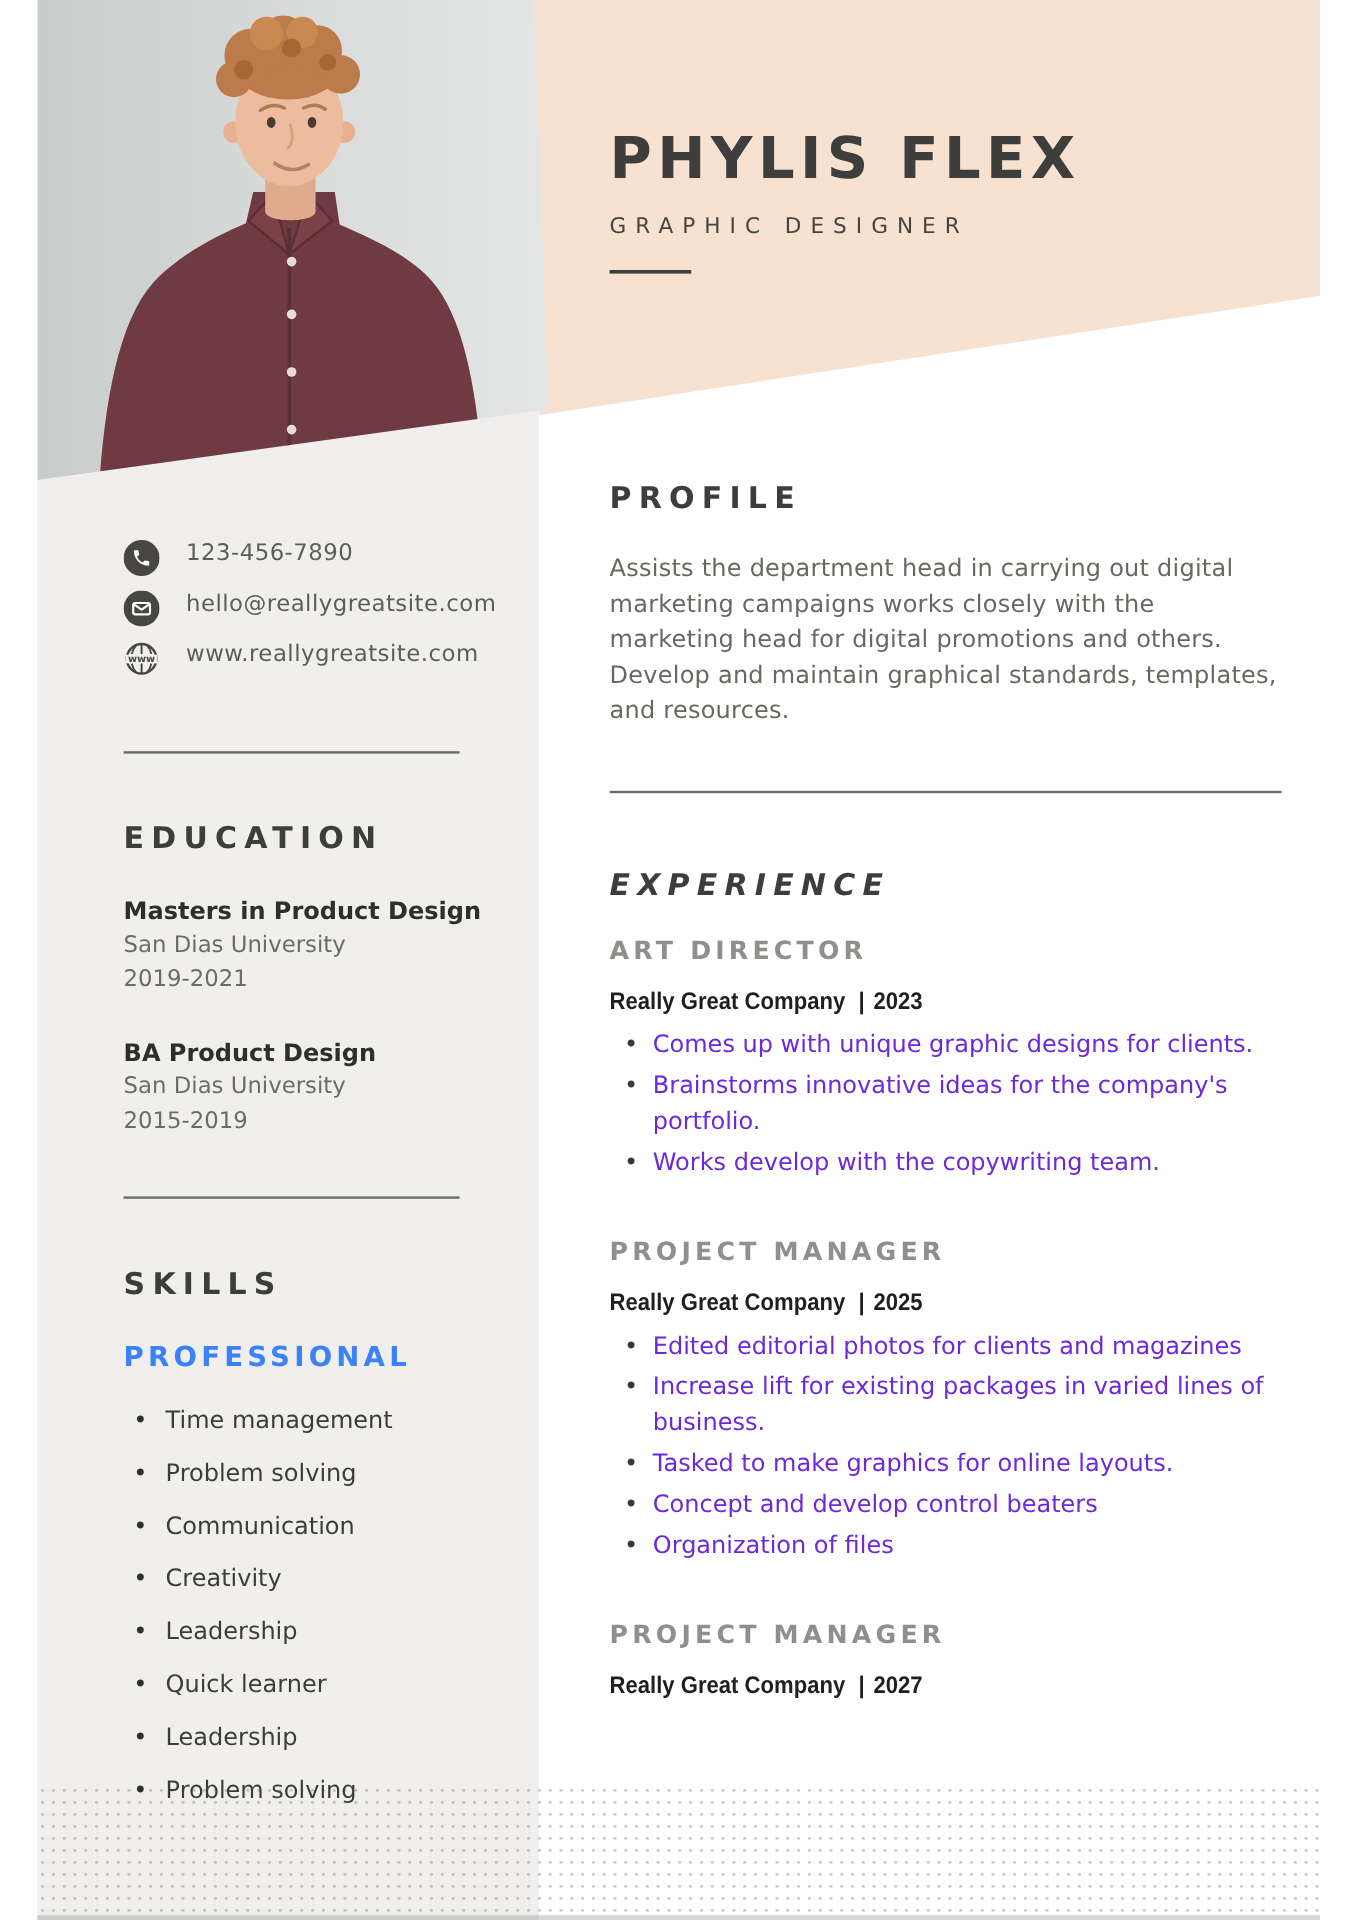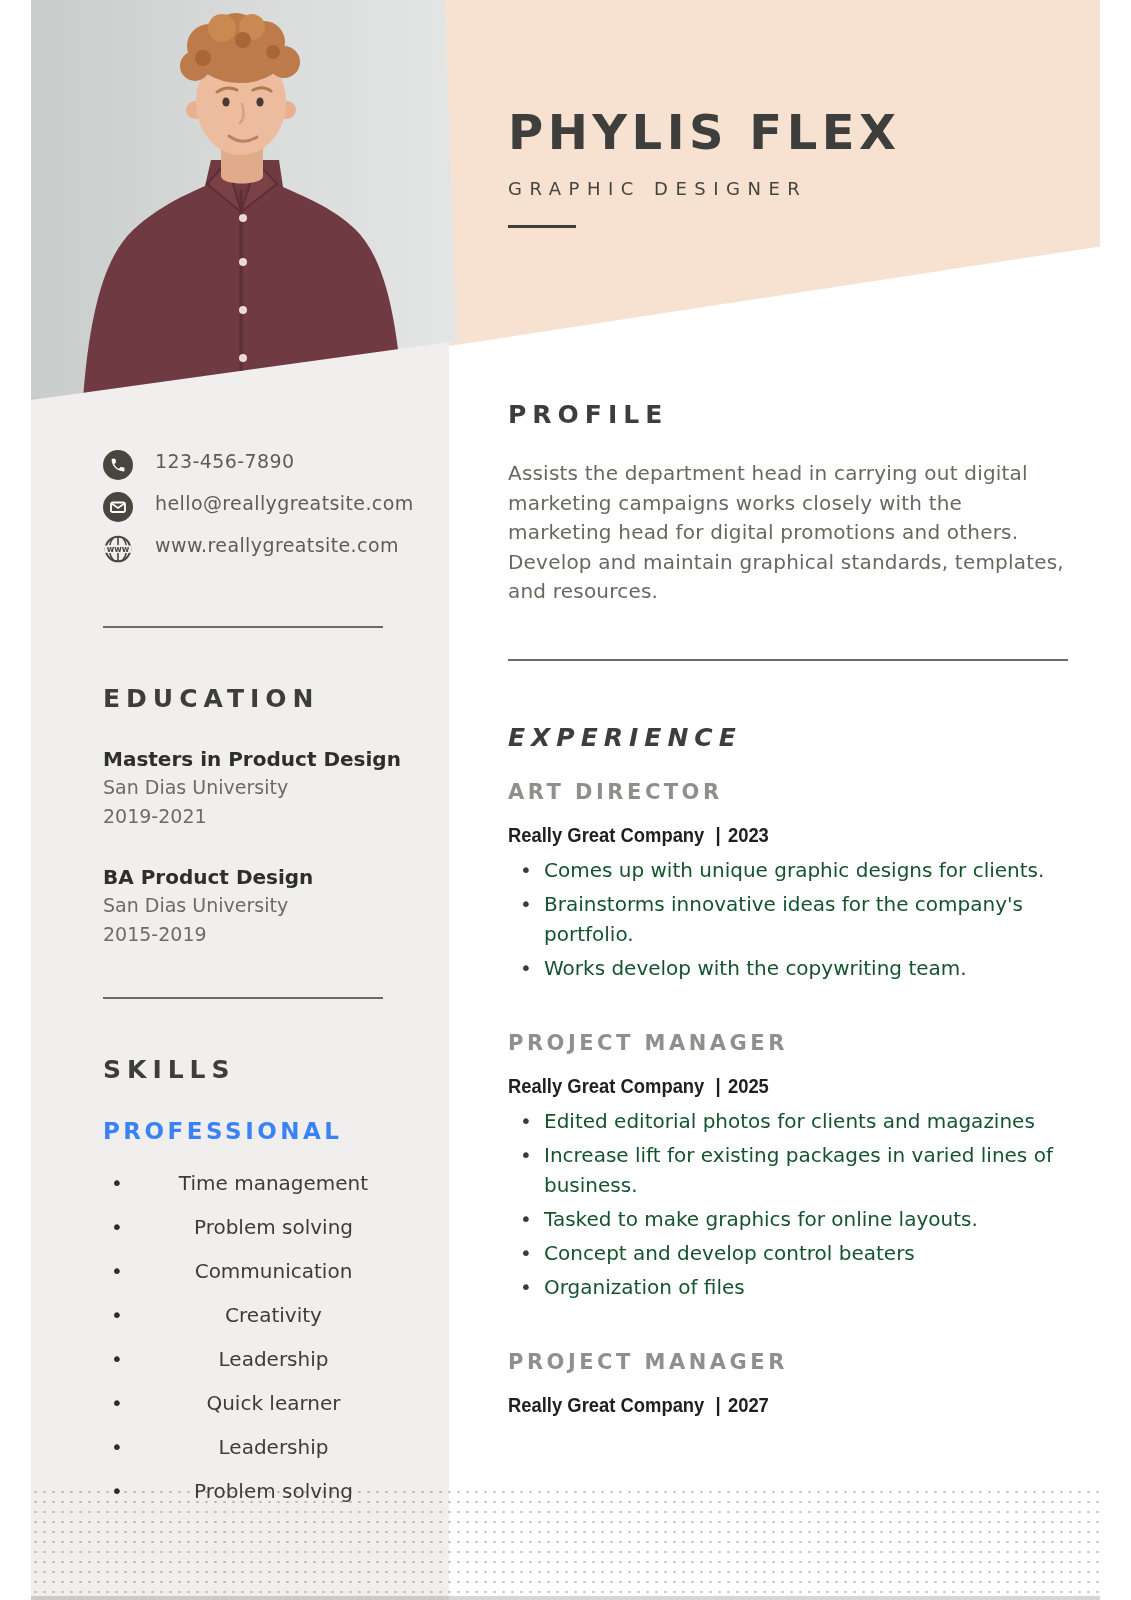--- a/index.html
+++ b/index.html
@@ -35,39 +35,39 @@
 
   .section-heading { font-size:25px; font-weight:bold; letter-spacing:6px; color:#3d3d3b; white-space:nowrap; }
   .education-heading { margin-top:56px; }
   .edu-entry { margin-top:32px; }
   .edu-degree { font-size:20px; font-weight:bold; color:#2e2e2c; line-height:28px; }
   .edu-school, .edu-years { font-size:19px; color:#6c6c67; line-height:29px; }
 
   .skills-heading { margin-top:56px; }
   .subheading { font-size:23px; font-weight:bold; letter-spacing:3.5px; color:#3b82f6; white-space:nowrap; }
   .skills-sub { margin-top:34px; }
-  ul.skills { list-style:none; margin:26px 0 0 0; padding:0;text-align:center; }
+  ul.skills { list-style:none; margin:26px 0 0 0; padding:0; }
   ul.skills li { position:relative; padding-left:35px; font-size:20px; color:#3c3c3a; line-height:26px; margin-bottom:18px; }
   ul.skills li::before { content:"\2022"; position:absolute; left:8px; top:0; color:#2e2e2c; }
 
   .right-col { position:absolute; left:477px; top:400px; width:560px; z-index:3; }
   .profile-text { margin-top:30px; font-size:20px; line-height:29.5px; color:#68685f; letter-spacing:0.2px; }
   .divider-profile { margin-top:52px; width:560px; }
   .experience-heading { margin-top:62px;font-style:italic; }
 
   .job-first { margin-top:28px; }
   .job { margin-top:48px; }
   .job-title { font-size:21px; font-weight:bold; letter-spacing:3.5px; color:#8f8f8b; white-space:nowrap; }
   .company-line {
     margin-top:20px; font-family:"Liberation Sans", sans-serif; font-weight:bold;
     font-size:20px; color:#1f1f1f; transform:scaleX(0.92); transform-origin:left center; white-space:nowrap;
   }
   .company-line .sep { margin-left:12px; margin-right:8px; }
   .job ul, .job-first ul { list-style:none; margin:8px 0 0 0; padding:0; }
-  .job li, .job-first li { position:relative; padding-left:36px; font-size:20px; color:#14532d; line-height:30px; margin-bottom:4px; }
+  .job li, .job-first li { position:relative; padding-left:36px; font-size:20px; color:#6d28d9; line-height:30px; margin-bottom:4px; }
   .job li::before, .job-first li::before { content:"\2022"; position:absolute; left:12px; top:0; color:#3a3a38; }
 
   .dots-band {
     position:absolute; left:0; top:1487px; width:1131px; height:113px; z-index:1;
     background-image:radial-gradient(circle, rgba(100,100,95,0.40) 1px, rgba(0,0,0,0) 1.35px);
     background-size:9px 10px;
   }
   .bottom-edge { position:absolute; left:0; bottom:0; width:1131px; height:4px; background:rgba(120,118,115,0.30); z-index:4; }
 </style>
 </head>

